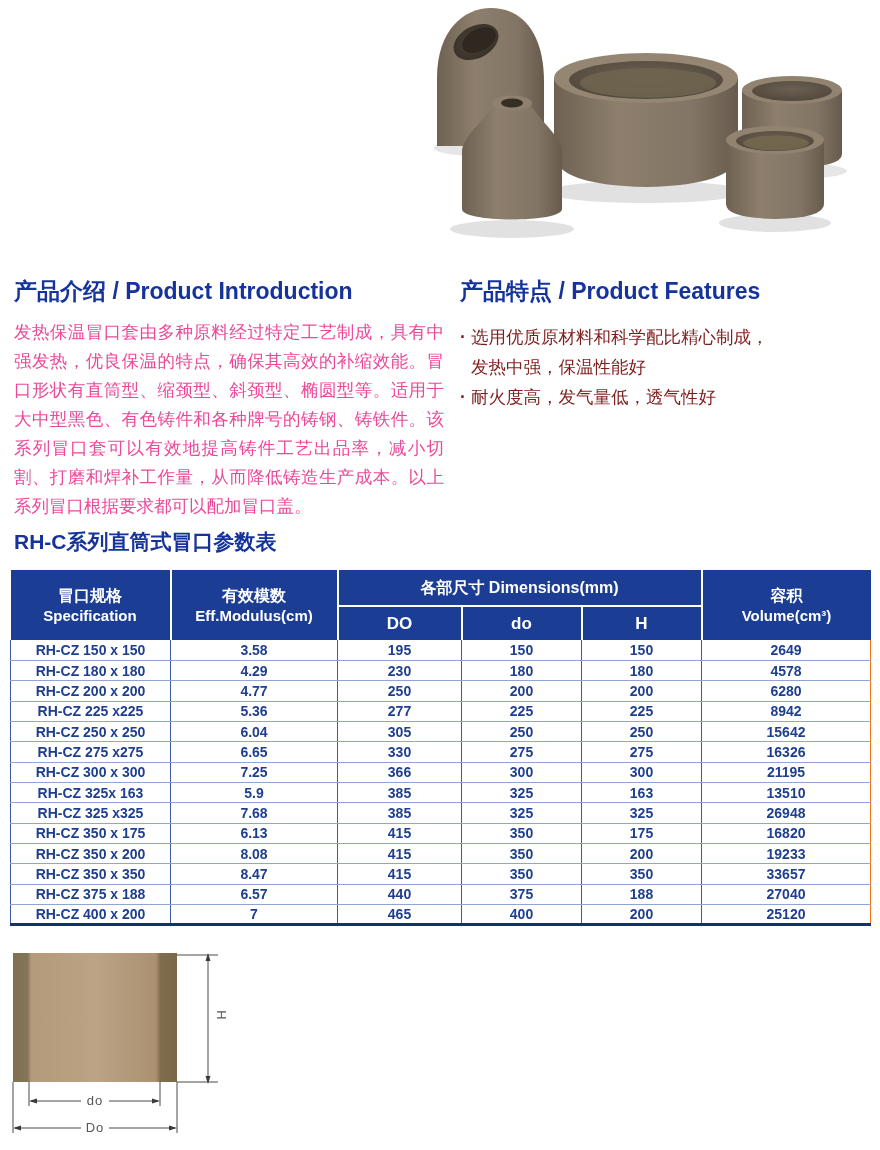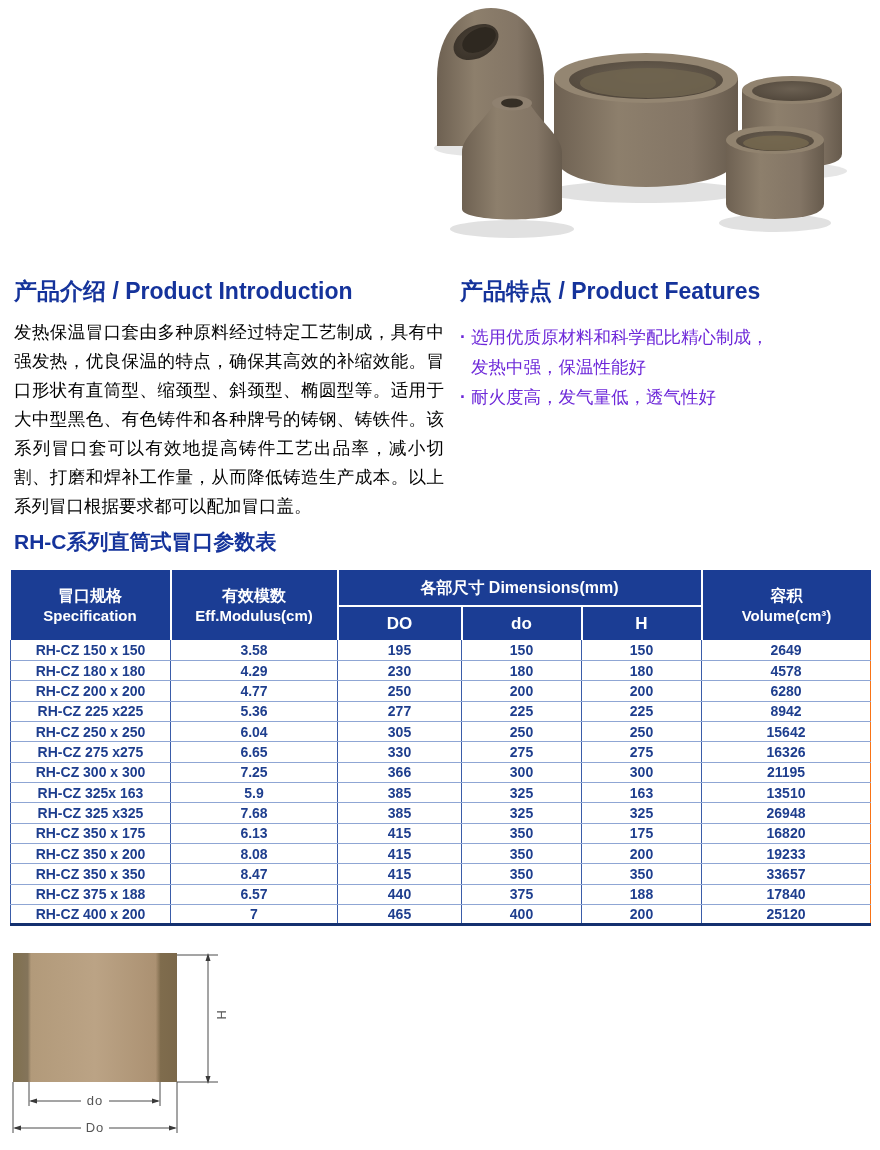--- a/index.html
+++ b/index.html
@@ -9,24 +9,24 @@
     font-family:"Liberation Sans","DejaVu Sans",sans-serif;
     color:#3c3c3c; overflow:hidden;
   }
   .page-title { position:absolute; left:14px; top:22px; font-size:30px; font-weight:bold;
     color:#15339b; line-height:43px; }
   .photo-wrap { position:absolute; left:424px; top:0; width:456px; height:262px; }
   .section-heading { position:absolute; top:276px; font-size:23px; font-weight:bold; color:#15339b; }
   .intro-heading { left:14px; }
   .features-heading { left:460px; }
   .intro-body { position:absolute; left:14px; top:318px; width:430px;
-    font-size:17.5px; line-height:29px; color:#000000; text-align:justify; }
+    font-size:17.5px; line-height:29px; color:#ec4899; text-align:justify; }
   .features-list { position:absolute; left:458px; top:322px; width:408px; list-style:none; }
   .features-list li { position:relative; padding-left:13px; font-size:17.5px; line-height:30px;
-    color:#6d28d9; white-space:pre-line; }
+    color:#7f1d1d; white-space:pre-line; }
   .features-list li::before { content:"·"; position:absolute; left:2px; top:0; font-weight:bold; }
   .table-title { position:absolute; left:14px; top:528px; font-size:21px; font-weight:bold; color:#15339b; }
   .spec-table { position:absolute; left:10px; top:570px; width:860px;
     border-collapse:collapse; table-layout:fixed; border-bottom:3px solid #14306f; }
   .spec-table thead th { background:#1b3d94; color:#ffffff; font-weight:bold; vertical-align:middle; }
   .spec-table thead .zh { font-size:16px; line-height:20px; }
   .spec-table thead .en { font-size:15px; line-height:19px; font-weight:bold; }
   .spec-table thead tr.group-row th { height:36px; }
   .spec-table thead tr.sub-row th { height:34px; font-size:17px; }
   .spec-table thead th.w-sep { border-left:2px solid #ffffff; }
@@ -242,21 +242,21 @@
         <td>350</td>
         <td>350</td>
         <td>33657</td>
       </tr>
       <tr>
         <td>RH-CZ 375 x 188</td>
         <td>6.57</td>
         <td>440</td>
         <td>375</td>
         <td>188</td>
-        <td>17840</td>
+        <td>27040</td>
       </tr>
       <tr>
         <td>RH-CZ 400 x 200</td>
         <td>7</td>
         <td>465</td>
         <td>400</td>
         <td>200</td>
         <td>25120</td>
       </tr>
     </tbody>

